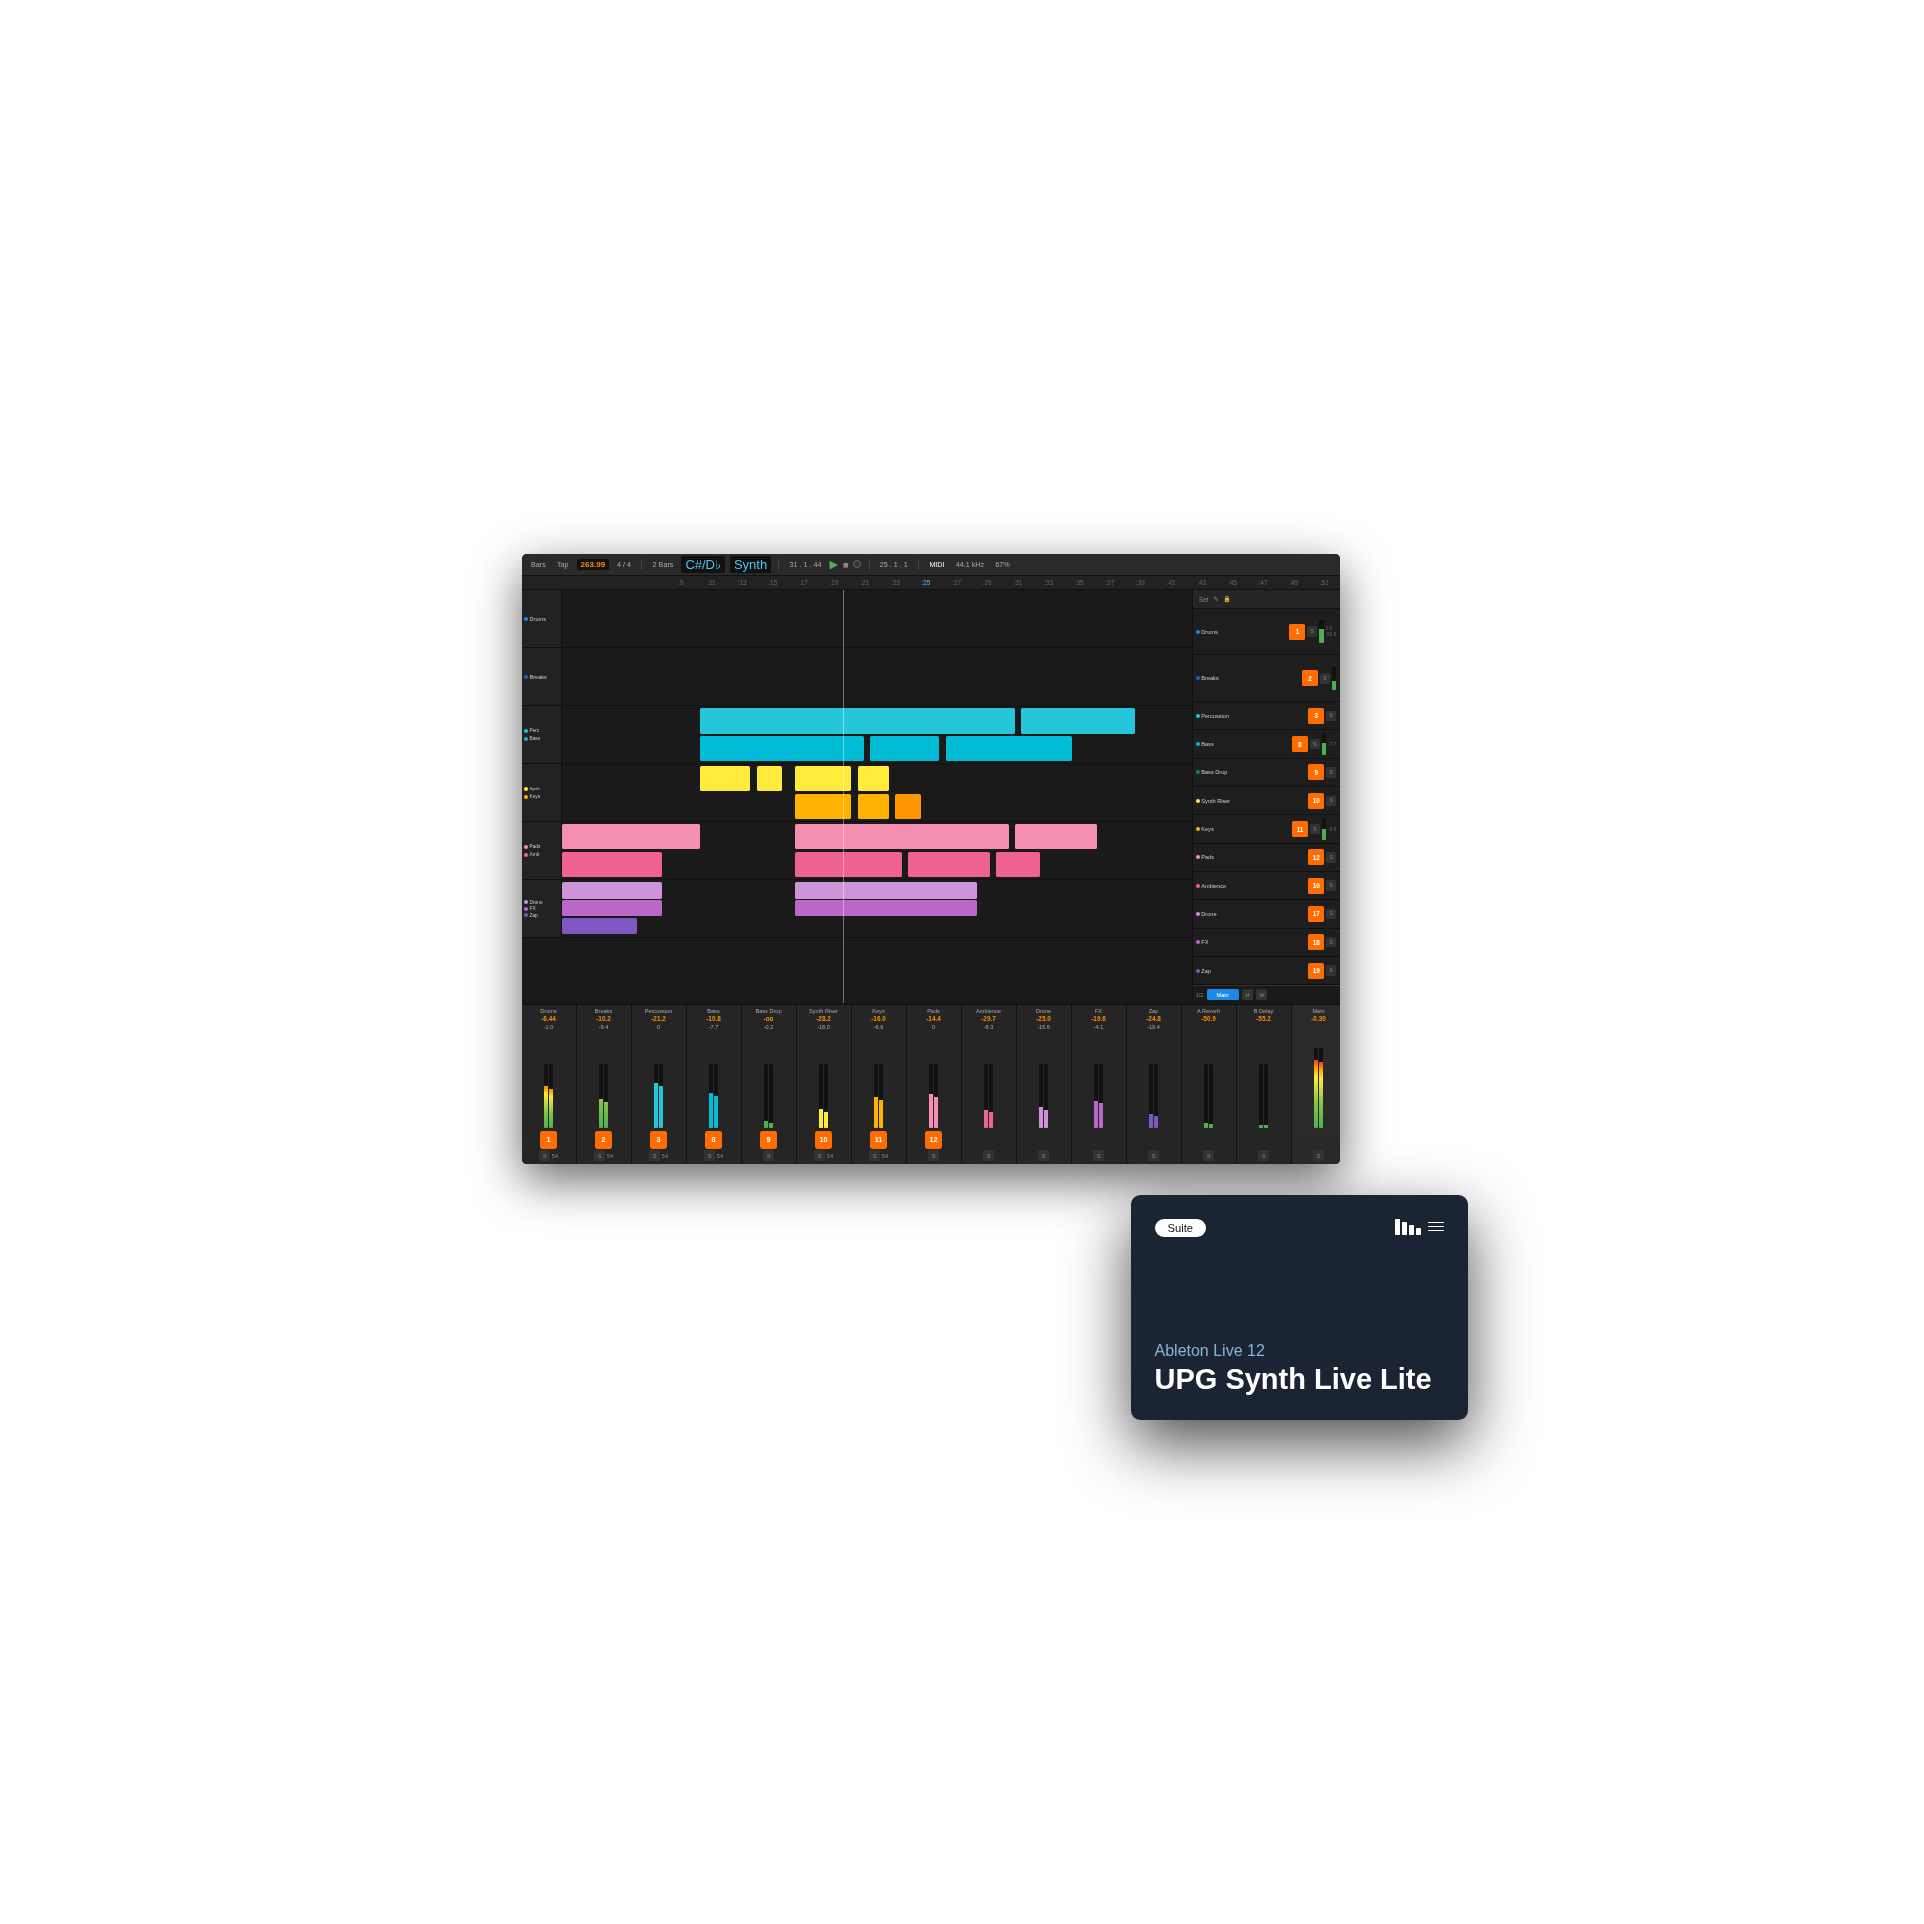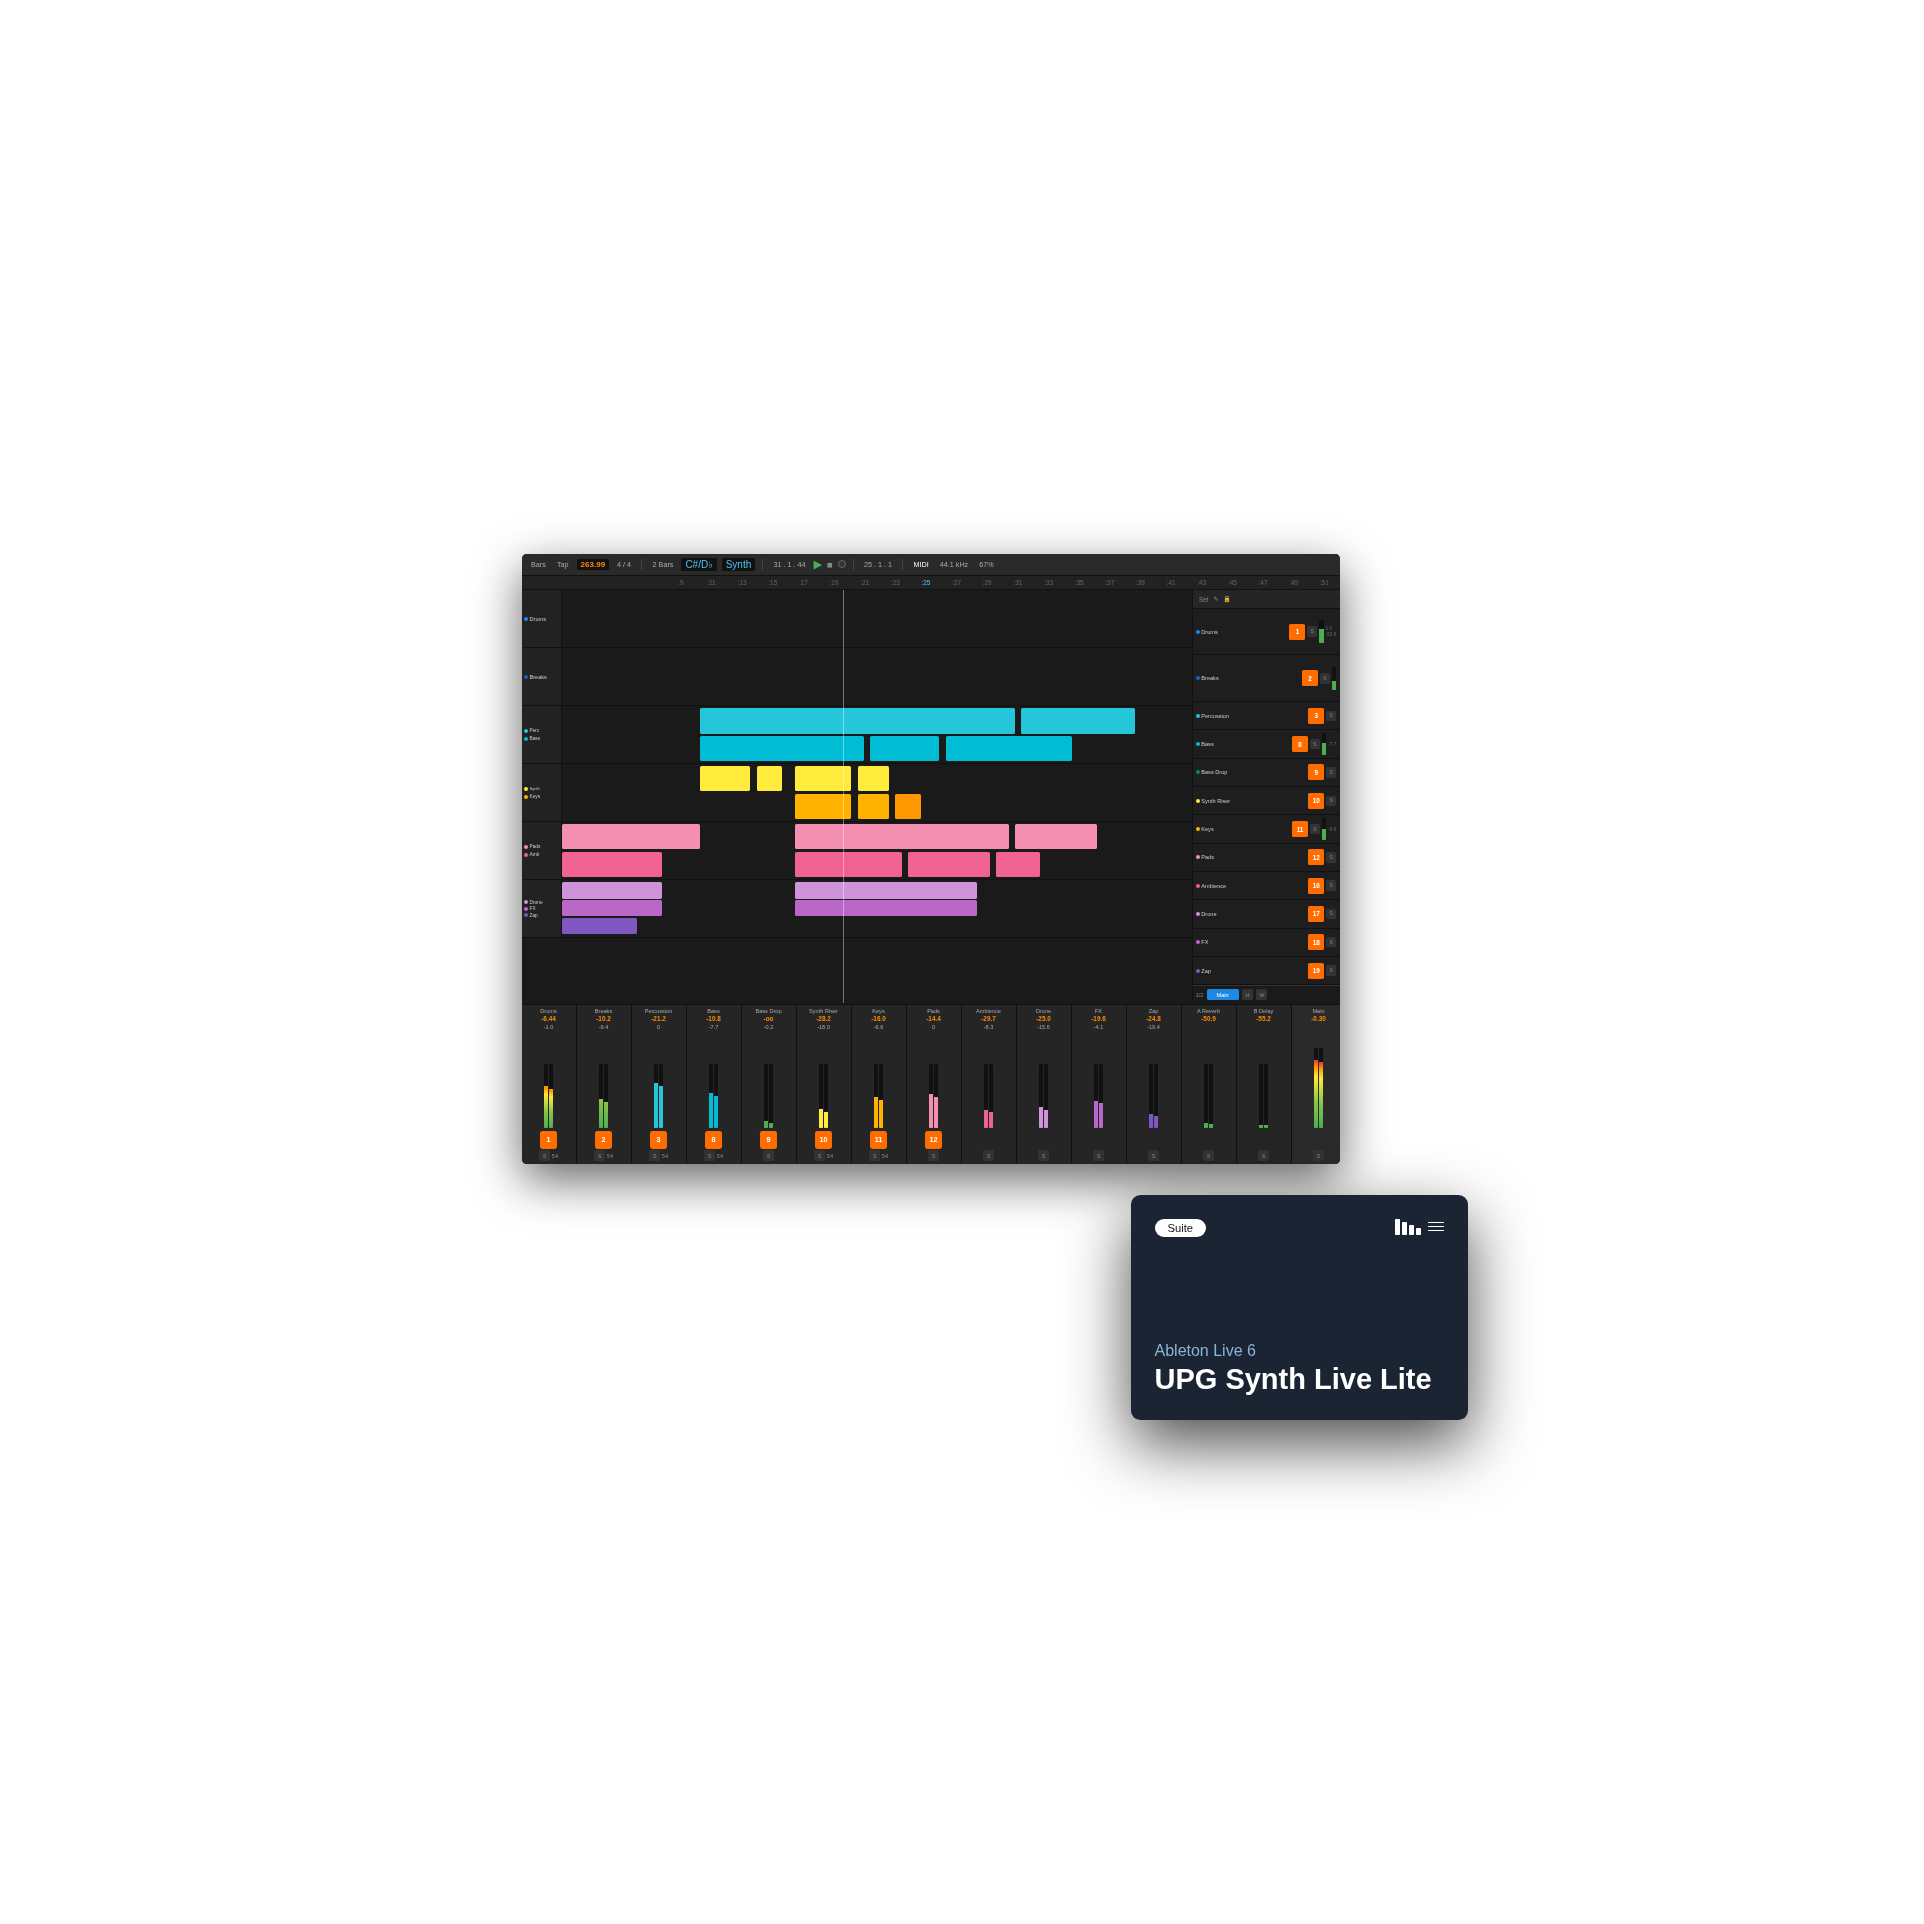--- a/index.html
+++ b/index.html
@@ -56,21 +56,21 @@
       background: #111;
       color: #ff8c00;
       font-size: 8px;
       padding: 0.8px 4px;
       border-radius: 1.6px;
       font-weight: bold;
     }
     .toolbar-key {
       background: #111;
       color: #4fc3f7;
-      font-size: 10px;
+      font-size: 13px;
       padding: 0.8px 4px;
       border-radius: 1.6px;
     }
     .toolbar-play {
       color: #4caf50;
       font-size: 11.2px;
       cursor: pointer;
     }
     .toolbar-stop {
       color: #888;
@@ -1032,19 +1032,19 @@
           <div class="ableton-bar" style="height:6.4px;"></div>
         </div>
         <div class="ableton-menu">
           <div class="ableton-menu-line"></div>
           <div class="ableton-menu-line"></div>
           <div class="ableton-menu-line"></div>
         </div>
       </div>
     </div>
     <div>
-      <div class="overlay-app-name">Ableton Live 6</div>
+      <div class="overlay-app-name">Ableton Live 12</div>
       <div class="overlay-title">UPG Synth Live Lite</div>
     </div>
   </div>
 
 </div>
 
 
 </body></html>

